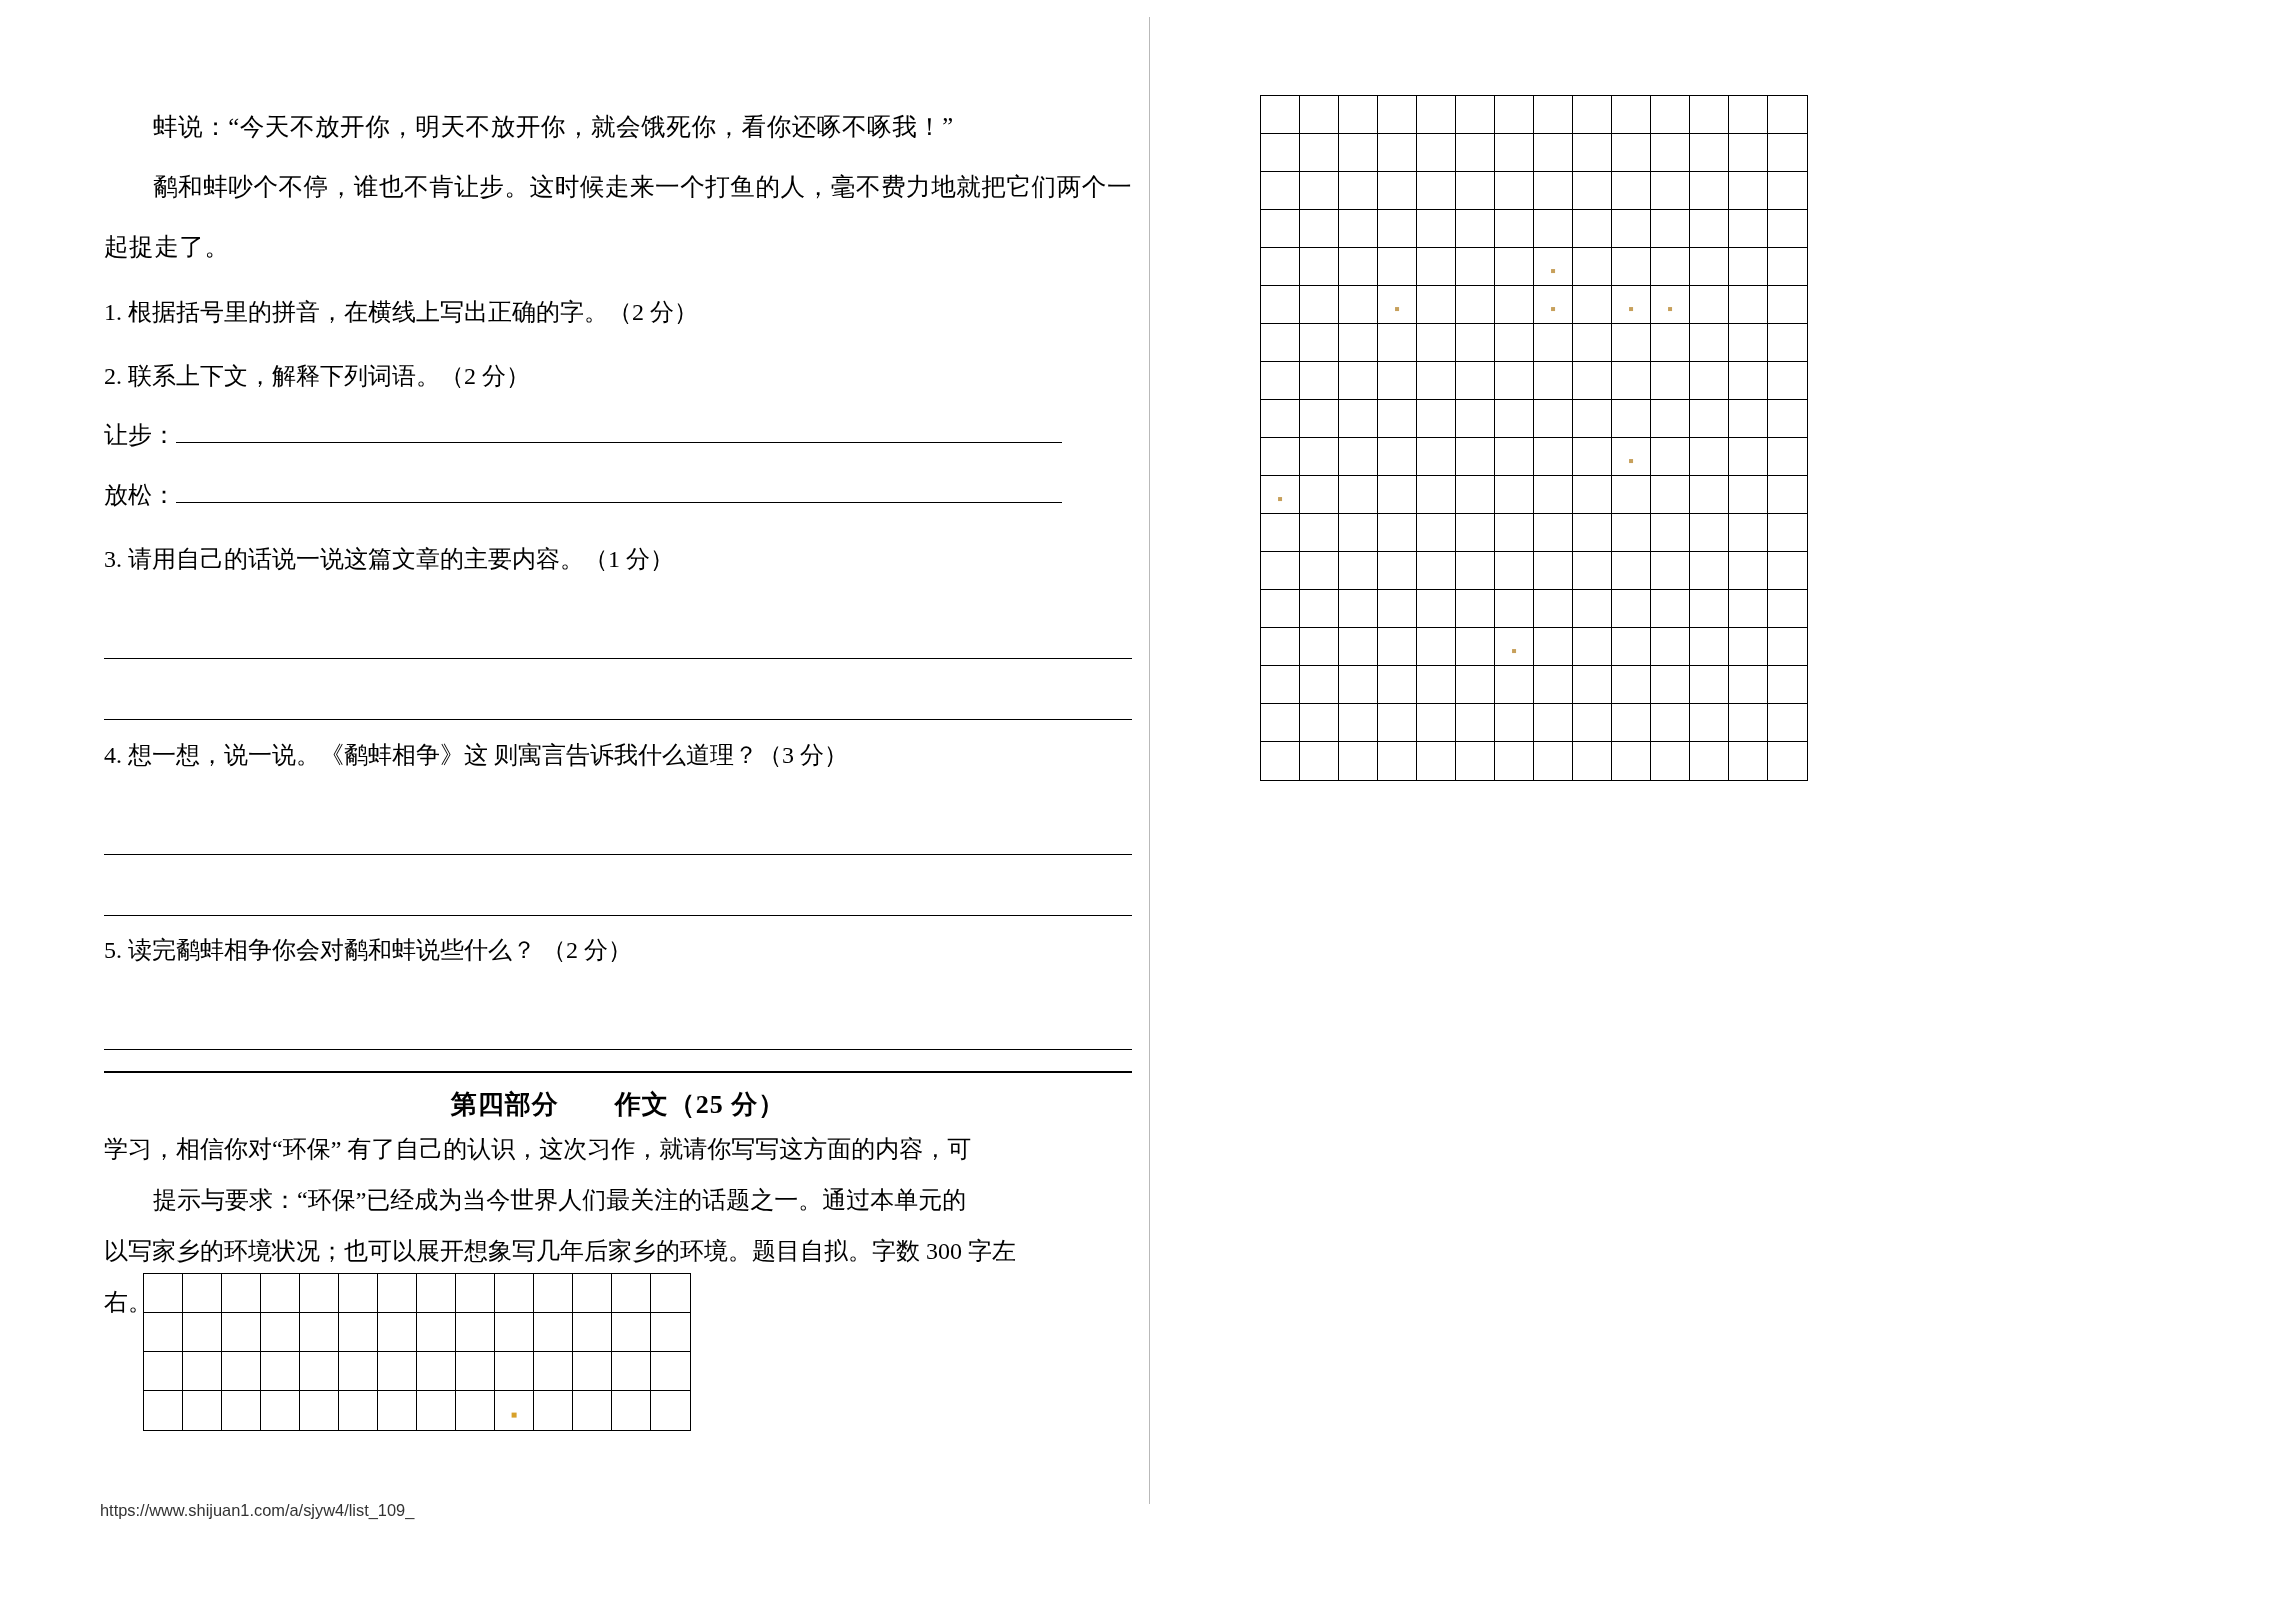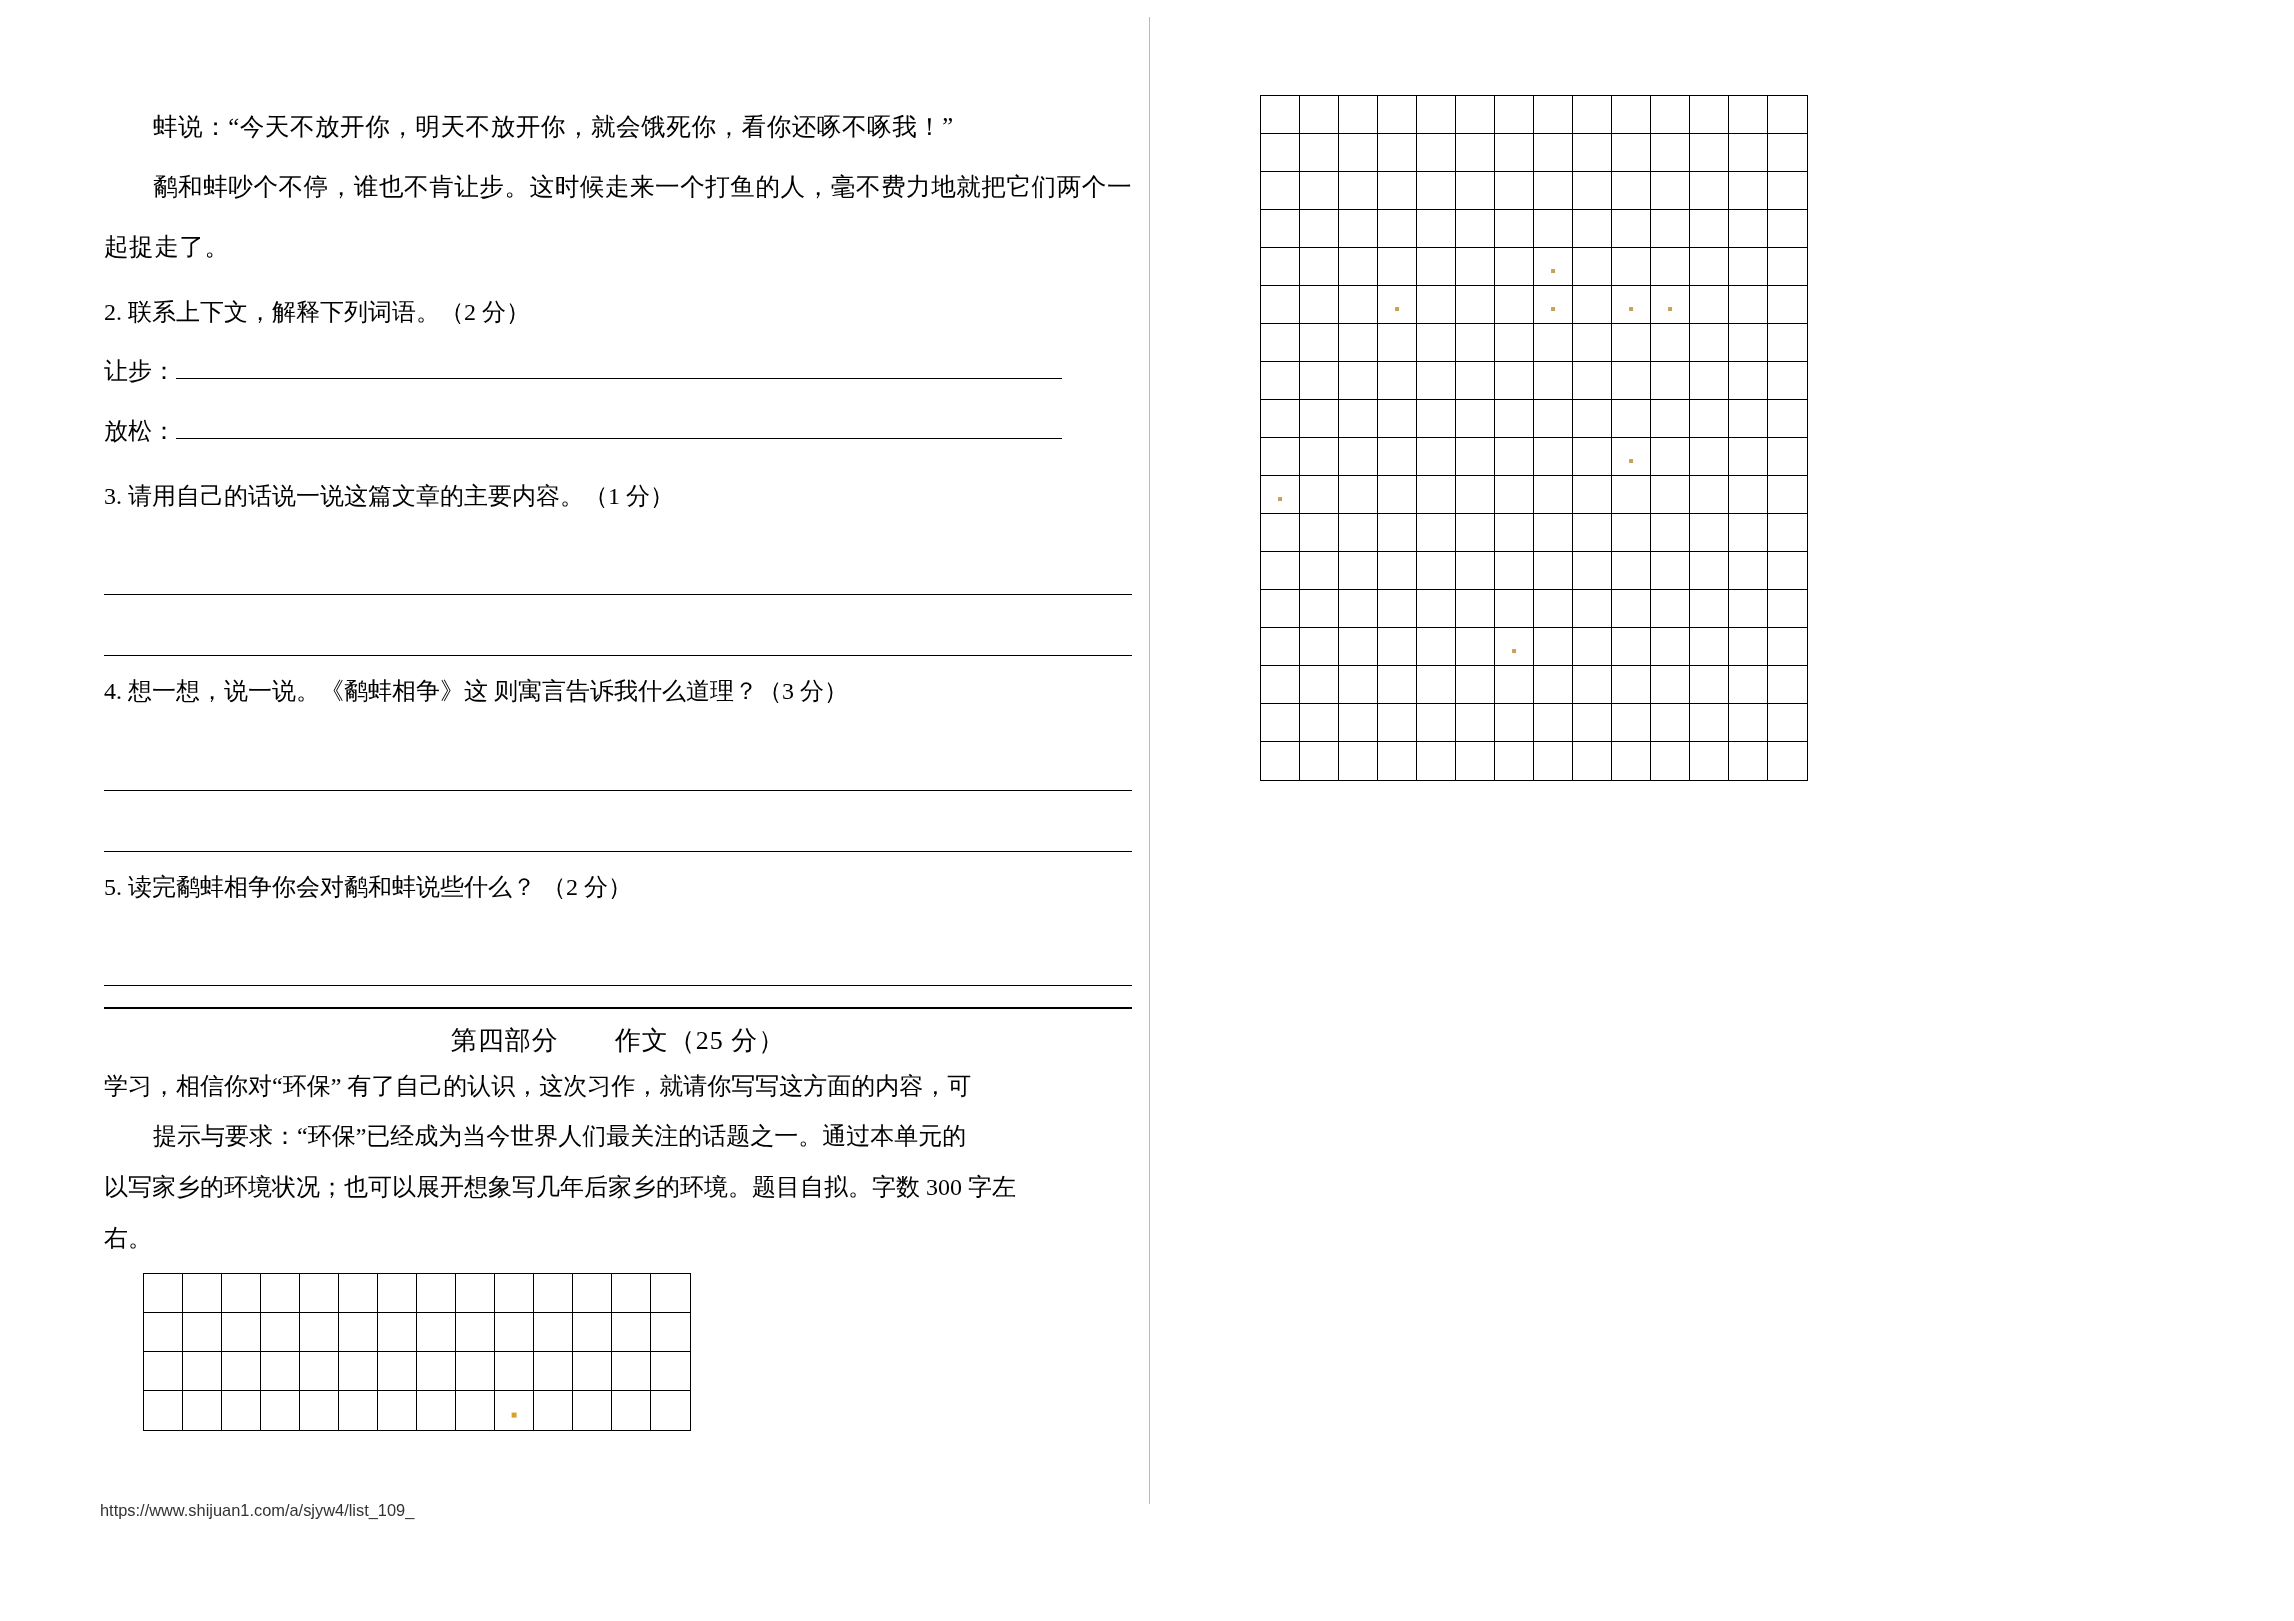--- a/index.html
+++ b/index.html
@@ -65,21 +65,21 @@
   }
   .ruled {
     border-bottom: 1.4px solid #000;
     height: 60px;
   }
   .ruled.first { margin-top: 9.7px; }
 
   .section-head {
     text-align: center;
     font-size: 26px;
-    font-weight: normal;
+    font-weight: bold;
     letter-spacing: 1px;
     padding-top: 13.5px;
     border-top: 2.1px solid #000;
     margin-top: 21px;
   }
   .section-head .gap { display:inline-block; width: 56px; }
   .prompt {
     font-size: 24px;
     line-height: 45px;
     text-align: justify;
@@ -143,20 +143,21 @@
 
 <div class="page">
 
   <div class="col-divider"></div>
 
   <div class="left-col">
 
     <div class="para indent">蚌说：“今天不放开你，明天不放开你，就会饿死你，看你还啄不啄我！”</div>
     <div class="para indent">鹬和蚌吵个不停，谁也不肯让步。这时候走来一个打鱼的人，毫不费力地就把它们两个一起捉走了。</div>
 
+    <div class="q">1. 根据括号里的拼音，在横线上写出正确的字。（2 分）</div>
     <div class="q">2. 联系上下文，解释下列词语。（2 分）</div>
 
     <div class="answer-row">
       <span>让步：</span><span class="fill-line" style="width:886px"></span>
     </div>
     <div class="answer-row">
       <span>放松：</span><span class="fill-line" style="width:886px"></span>
     </div>
 
     <div class="q">3. 请用自己的话说一说这篇文章的主要内容。（1 分）</div>

